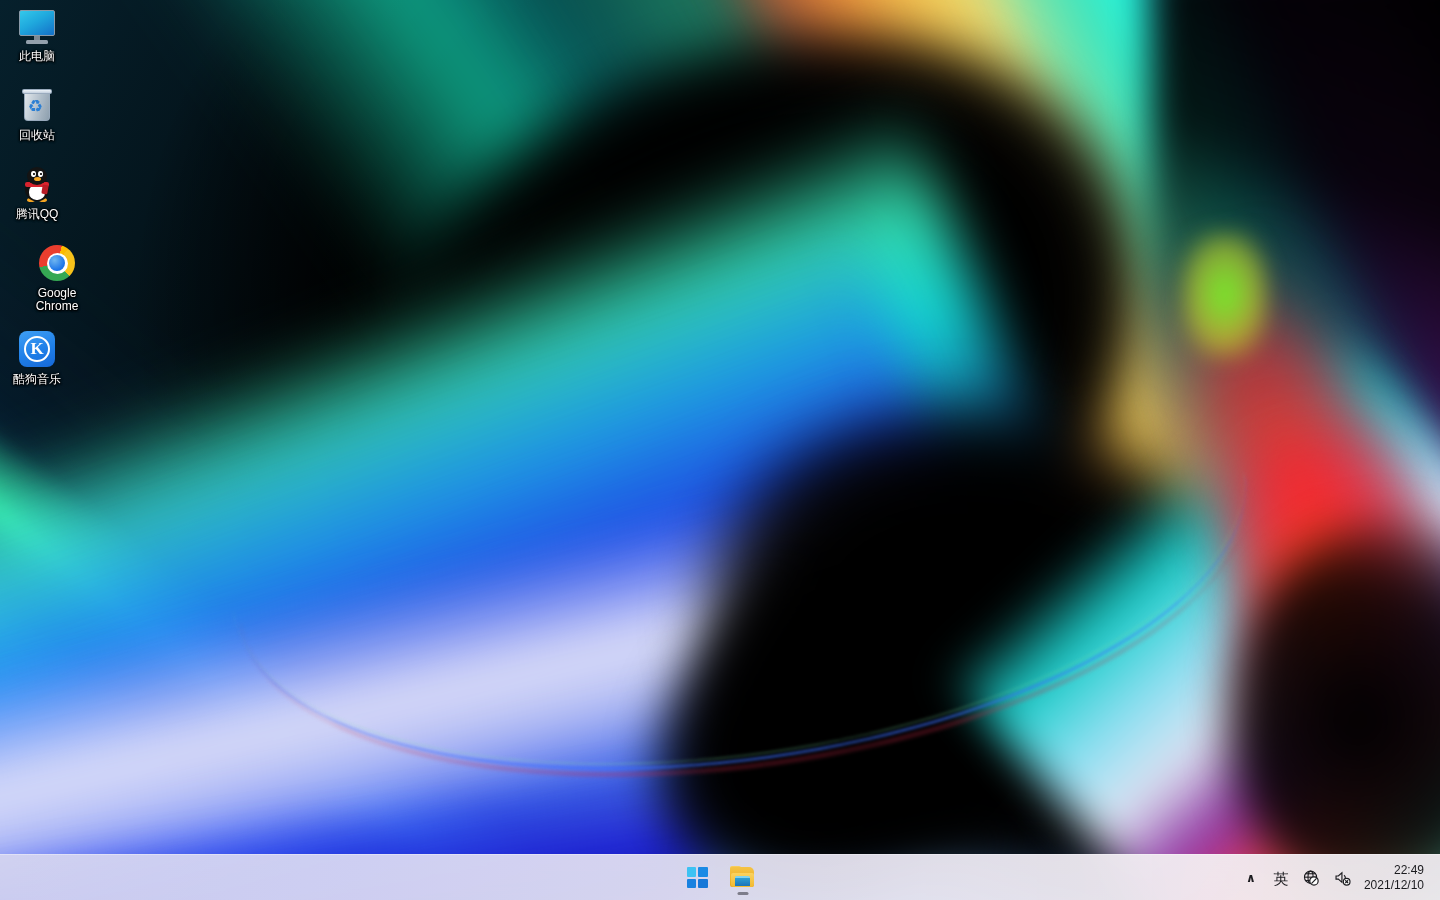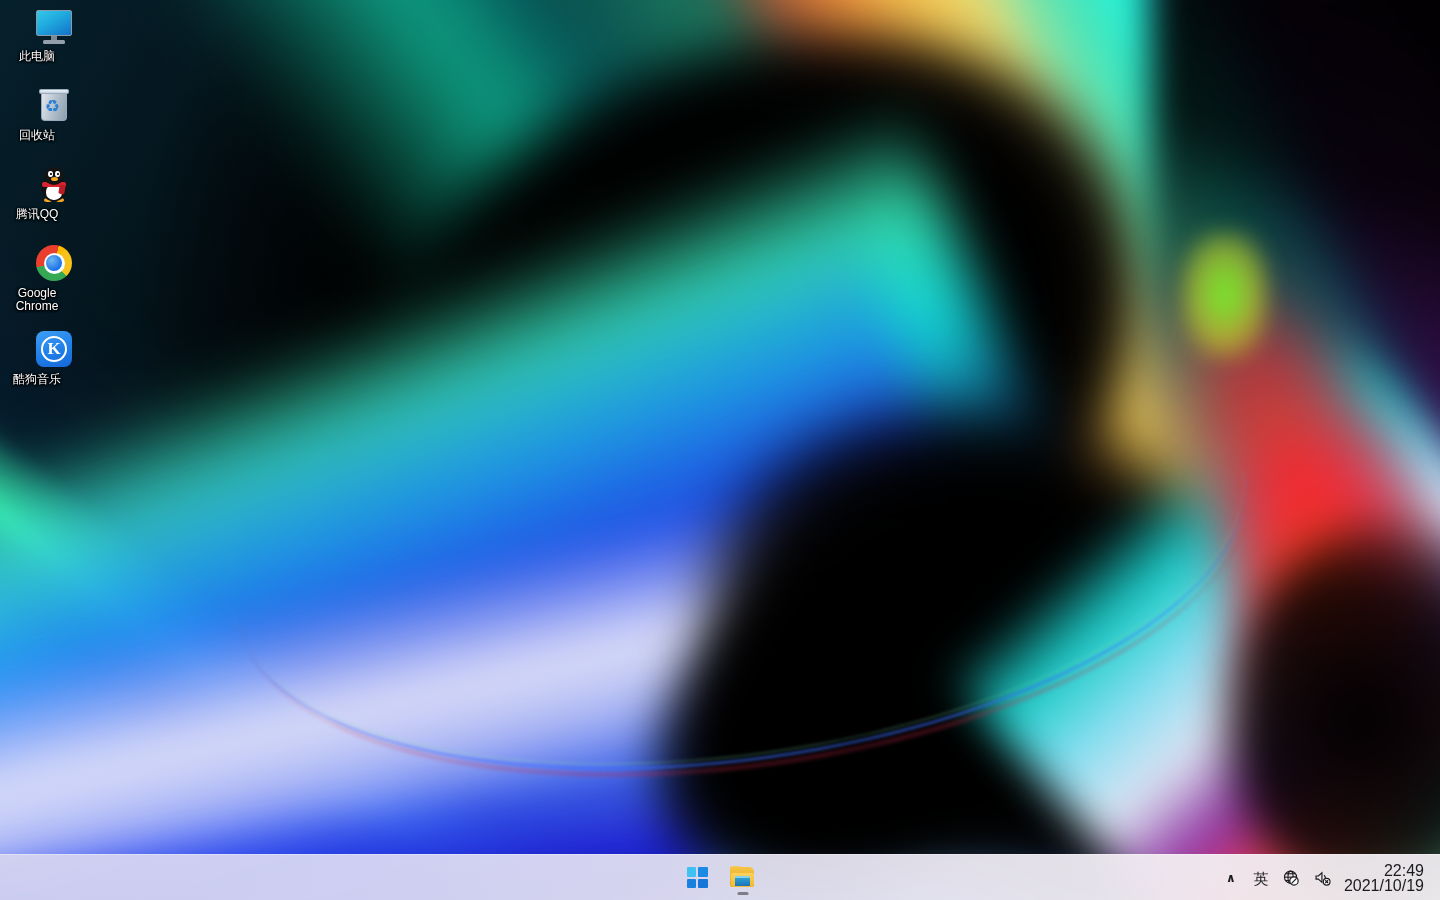--- a/index.html
+++ b/index.html
@@ -261,21 +261,21 @@
   
   .w-foot {
     left:0; top:780px; width:1440px; height:120px;
     background:linear-gradient(to bottom, rgba(0,0,0,0) 0%, rgba(150,150,230,0.0) 55%, rgba(210,210,240,0.0) 100%);
   }
 
   
   #desktop-icons { position:absolute; left:0; top:0; width:86px; }
   .dicon {
     position:relative; width:74px; margin:0 0 0 0;
-    display:flex; flex-direction:column; align-items:flex-end;
+    display:flex; flex-direction:column; align-items:center;
     cursor:default; user-select:none;
   }
   .dicon .glyph { width:40px; height:40px; position:relative; }
   .dicon .dlabel {
     margin-top:4px; font-size:12px; line-height:13px; color:#fff;
     text-align:center; width:74px; word-break:break-word;
     text-shadow:0 0 3px #000, 1px 1px 2px #000, -1px 0 2px #000, 0 1px 2px #000;
   }
 
   
@@ -392,21 +392,21 @@
   .tray-item {
     height:38px; min-width:30px; padding:0 6px; border-radius:4px;
     display:flex; align-items:center; justify-content:center;
     color:#1b1b1f; cursor:default;
   }
   .tray-chev { font-size:12px; font-weight:bold; letter-spacing:0; }
   .tray-ime { font-size:15px; line-height:15px; }
   #tb-clock {
     display:flex; flex-direction:column; align-items:flex-end; justify-content:center;
     height:38px; padding:0 10px 0 6px; border-radius:4px;
-    font-size:16px; line-height:15px; color:#1b1b1f; cursor:default;
+    font-size:12px; line-height:15px; color:#1b1b1f; cursor:default;
   }
 
   svg.tico { display:block; }
 </style>
 </head>
 <body>
 
 <div id="screen">
 
   <div id="wallpaper">
@@ -549,19 +549,19 @@
           <path d="M3.2 7.4 H5.6 L9.4 4.0 V14.0 L5.6 10.6 H3.2 Z" fill="none"></path>
           <path d="M11.6 6.6 a4 4 0 0 1 0 6.2"></path>
           <circle cx="14.4" cy="13.4" r="3.5" fill="#ffffff" stroke="#1b1b1f" stroke-width="1.2"></circle>
           <line x1="12.9" y1="11.9" x2="15.9" y2="14.9" stroke="#1b1b1f" stroke-width="1.3"></line>
           <line x1="15.9" y1="11.9" x2="12.9" y2="14.9" stroke="#1b1b1f" stroke-width="1.3"></line>
         </svg>
       </div>
 
       <div id="tb-clock">
         <span>22:49</span>
-        <span>2021/10/19</span>
+        <span>2021/12/10</span>
       </div>
 
     </div>
   </div>
 
 </div>
 
 </body></html>

